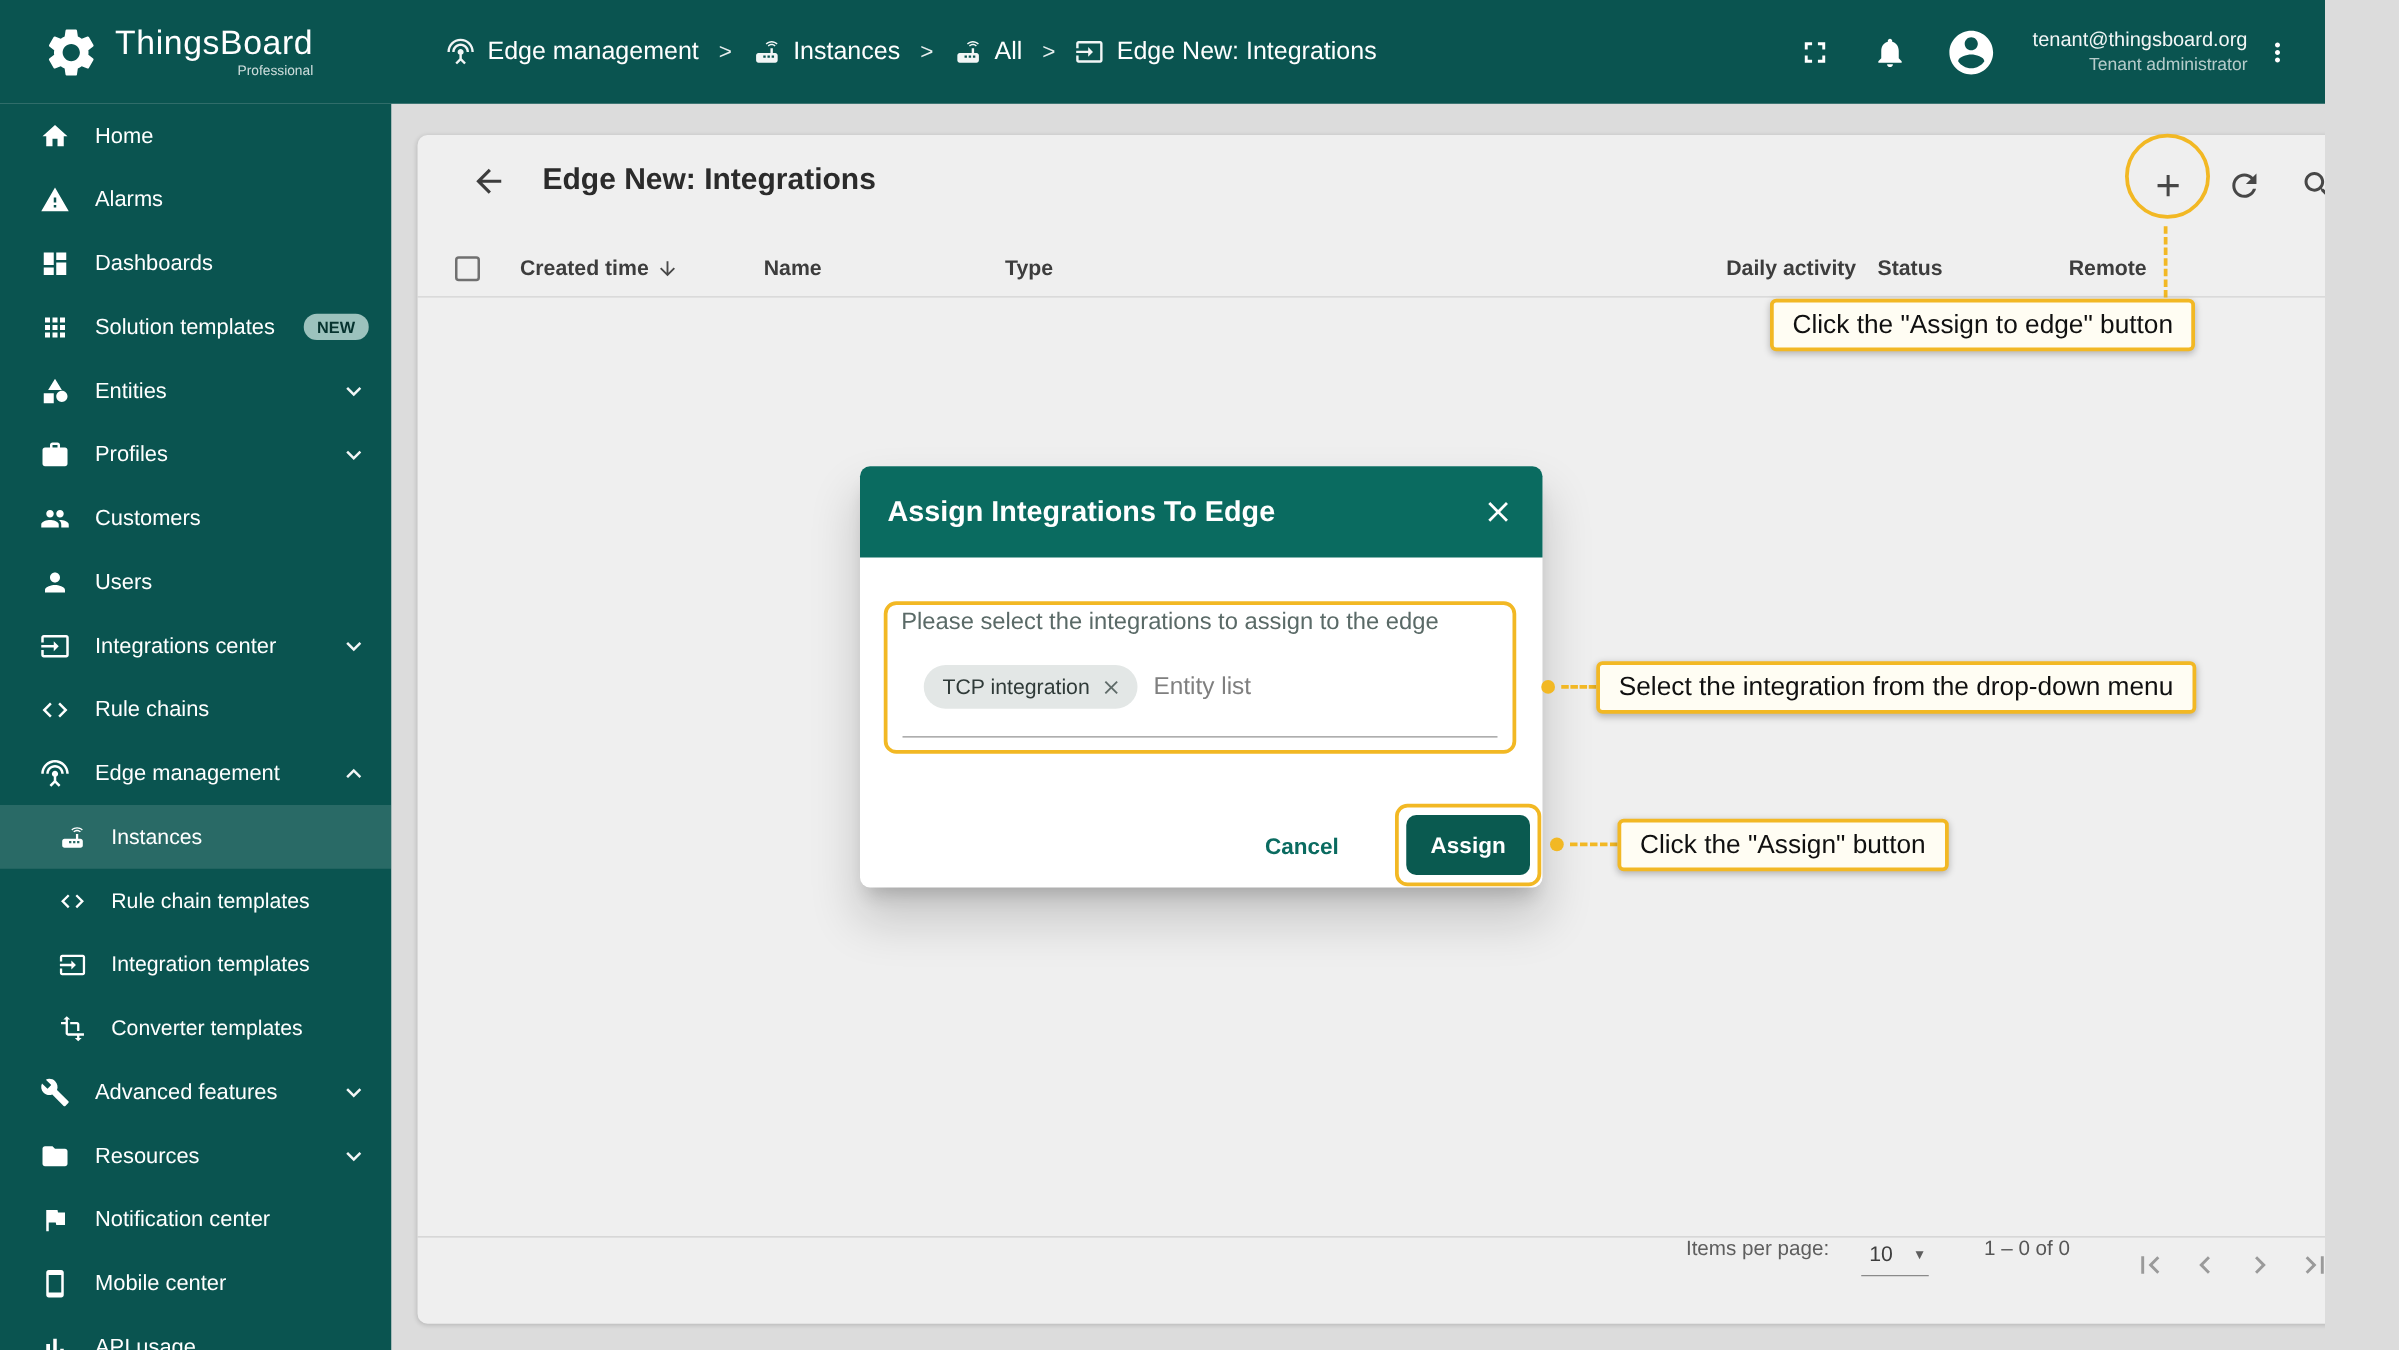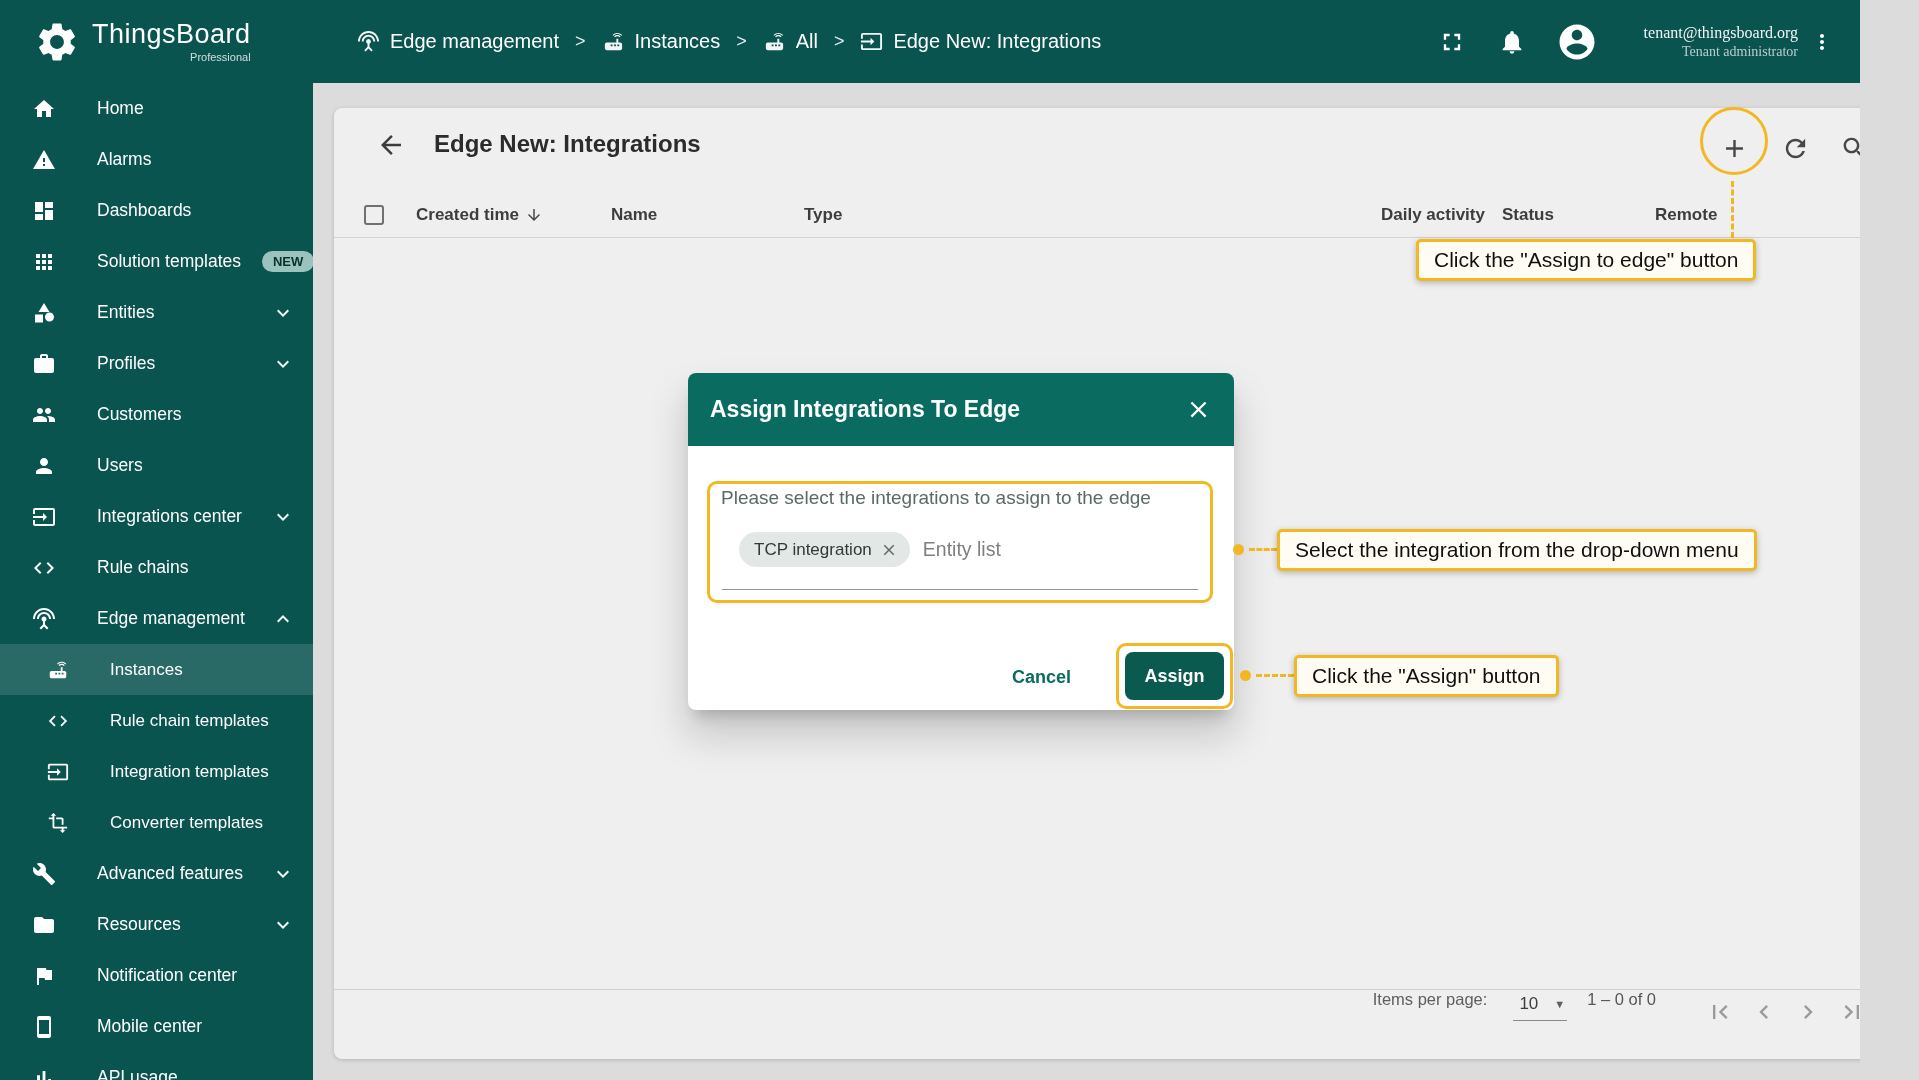--- a/index.html
+++ b/index.html
@@ -20,31 +20,31 @@
   .breadcrumb { display:flex; align-items:center; margin-left:44px; gap:16px; font-size:20px; }
   .crumb { display:flex; align-items:center; gap:10px; cursor:pointer; white-space:nowrap; }
   .crumb .cicon svg { width:23px; height:23px; opacity:.95; }
   .csep { font-size:18px; color:rgba(255,255,255,.9); }
   .topbar-right { margin-left:auto; display:flex; align-items:center; padding-right:26px; }
   .tb-btn { background:none; border:none; color:#fff; cursor:pointer; }
   .tb-btn svg { width:28px; height:28px; }
   .tb-fullscreen { margin-right:32px; }
   .tb-bell { margin-right:30px; }
   .avatar svg { width:42px; height:42px; }
-  .user-info { margin-left:10px; width:190px; text-align:right; line-height:1.25;font-family:Liberation Serif, serif; }
+  .user-info { margin-left:10px; width:190px; text-align:right; line-height:1.25; }
   .user-email { font-size:16px; color:rgba(255,255,255,.95); }
   .user-role { font-size:14px; color:rgba(255,255,255,.7); }
   .tb-kebab { margin-left:12px; }
   .tb-kebab svg { width:24px; height:24px; }
 
   
   .sidebar { position:absolute; top:83px; left:0; bottom:0; width:313px; background:#0a5450;
              color:#fff; z-index:5; overflow:hidden; }
   .nav-item { display:flex; align-items:center; height:51px; padding:0 18px 0 32px;
-              font-size:17.5px; font-weight:500; cursor:pointer; white-space:nowrap;gap:21px; }
+              font-size:17.5px; font-weight:500; cursor:pointer; white-space:nowrap; }
   .nav-item.sub { padding-left:47px; font-size:17px; }
   .nav-item.active { background:rgba(255,255,255,.13); }
   .nicon { flex:0 0 auto; margin-right:20px; display:flex; }
   .nicon svg { width:24px; height:24px; }
   .nav-item.sub .nicon svg { width:22px; height:22px; }
   .chev { margin-left:auto; display:flex; opacity:.95; }
   .chev svg { width:24px; height:24px; }
   .newbadge { margin-left:auto; background:#9cc2bd; color:#06332f; font-size:13px; font-weight:700;
               border-radius:11px; padding:3px 11px;text-align:right; }
 
@@ -72,21 +72,21 @@
   .th-name { left:277px; }
   .th-type { left:470px; }
   .th-daily { left:1047px; }
   .th-status { left:1140px;margin-left:28px; }
   .th-remote { left:1321px;justify-content:center; }
   .paginator { position:absolute; left:0; right:0; bottom:0; height:70px; border-top:1px solid #cfcfcf;
                display:flex; align-items:flex-start; justify-content:flex-end; padding-right:24px;
                color:#5e5e5e; font-size:16.5px; }
   .ipp-label { margin-right:26px; }
   .ipp-select { display:flex; align-items:center; gap:16px; border:none; border-bottom:1px solid #8a8a8a;
-                background:none; color:#3d3d3d; font-size:17px; padding:4px 2px 6px 6px; cursor:pointer; margin-right:20px; }
+                background:none; color:#3d3d3d; font-size:17px; padding:4px 2px 6px 6px; cursor:pointer; margin-right:44px; }
   .caret { font-size:11px; color:#5e5e5e; }
   .range { margin-right:42px; color:#565656; }
   .pg-btn { background:none; border:none; color:#9a9a9a; width:44px; height:44px; cursor:default;
             display:flex; align-items:center; justify-content:center; }
   .pg-btn svg { width:28px; height:28px; }
 
   
   .dialog { position:absolute; left:688px; top:373px; width:546px; height:337px; background:#fff;
             border-radius:8px; z-index:10;
             box-shadow:0 11px 15px -7px rgba(0,0,0,.2), 0 24px 38px 3px rgba(0,0,0,.16); }

